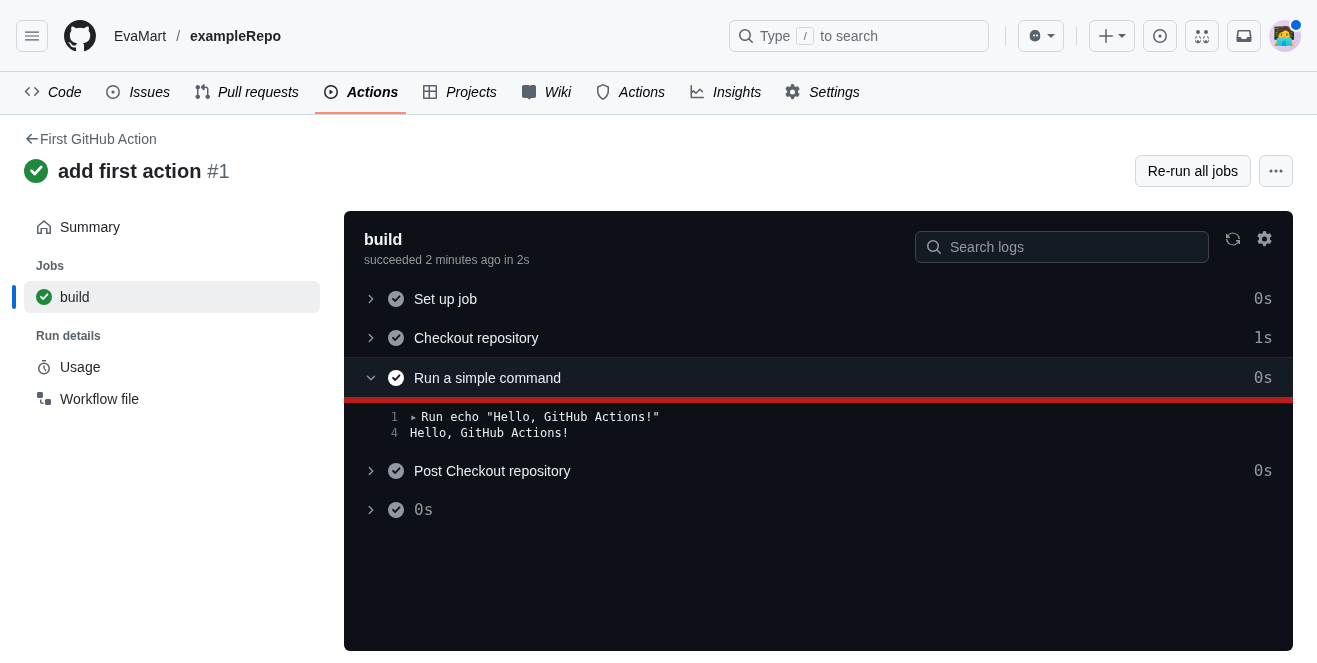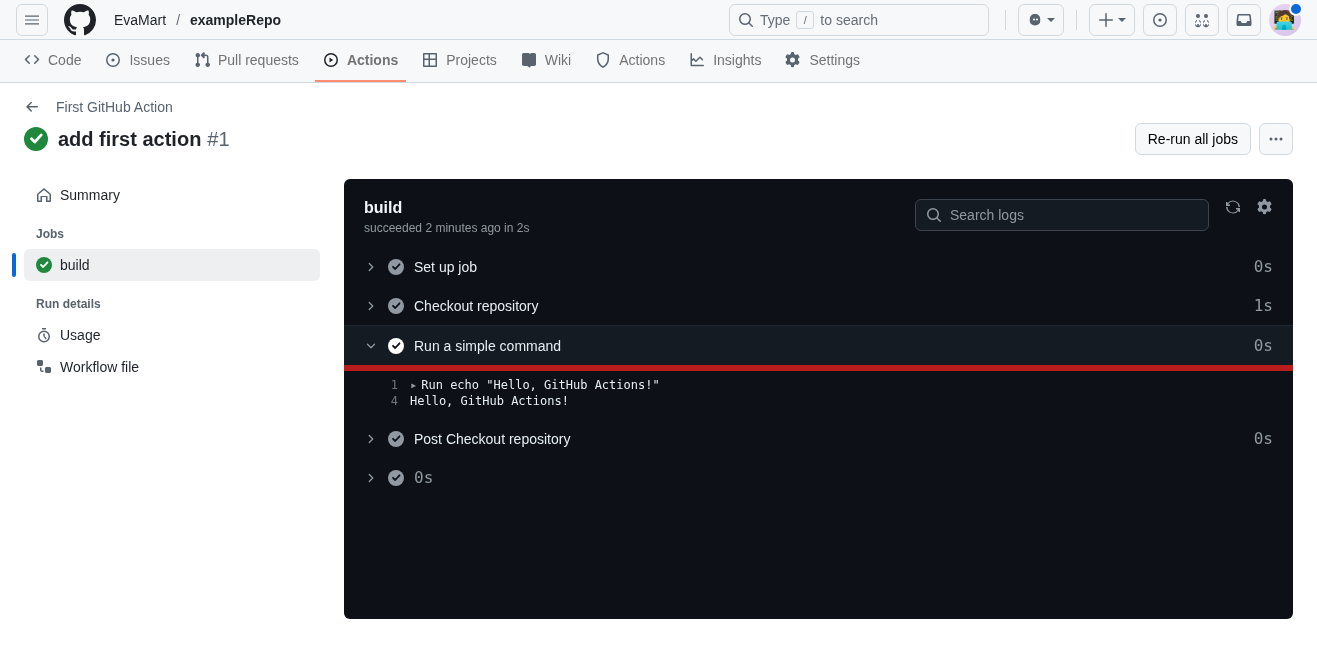--- a/index.html
+++ b/index.html
@@ -8,21 +8,21 @@
       font-size: 14px;
       color: #1f2328;
       background: #ffffff;
       width: 1317px;
     }
     
     
     .top-header {
       display: flex;
       align-items: center;
-      height: 40px;
+      height: 72px;
       padding: 8px 16px;
       background: #f6f8fa;
       border-bottom: 1px solid #d1d9e0;
     }
     .hamburger {
       width: 32px; height: 32px;
       border: 1px solid #d1d9e0;
       border-radius: 6px;
       display: flex;
       align-items: center;
@@ -105,35 +105,36 @@
       border-bottom: 1px solid #d1d9e0;
       gap: 8px;
       background: #f6f8fa;
     }
     .repo-nav .tab {
       display: flex;
       align-items: flex-end;
       gap: 8px;
       padding: 12px 8px;
       font-size: 14px;
-      color: #737373;
+      color: #000000;
       text-decoration: none;
       border-bottom: 2px solid transparent;
       cursor: pointer;
+      font-style: italic;
     }
     .repo-nav .tab svg { width: 16px; height: 16px; fill: #59636e; }
     .repo-nav .tab.active { border-bottom-color: #fd8c73; font-weight: 600; }
     .repo-nav .tab.active svg { fill: #1f2328; }
     
     
     .page-body { padding: 16px 24px 24px 24px; }
     .back-link {
       display: inline-flex;
       align-items: center;
-      gap: 16px;
+      gap: 0;
       color: #59636e;
       text-decoration: none;
       font-size: 14px;
       margin-bottom: 4px;
     }
     .back-link svg { width: 16px; height: 16px; fill: #59636e; }
     
     .run-header { display: flex; align-items: center; margin-top: 4px; margin-bottom: 24px; }
     .run-header .success-badge {
       width: 24px; height: 24px;

